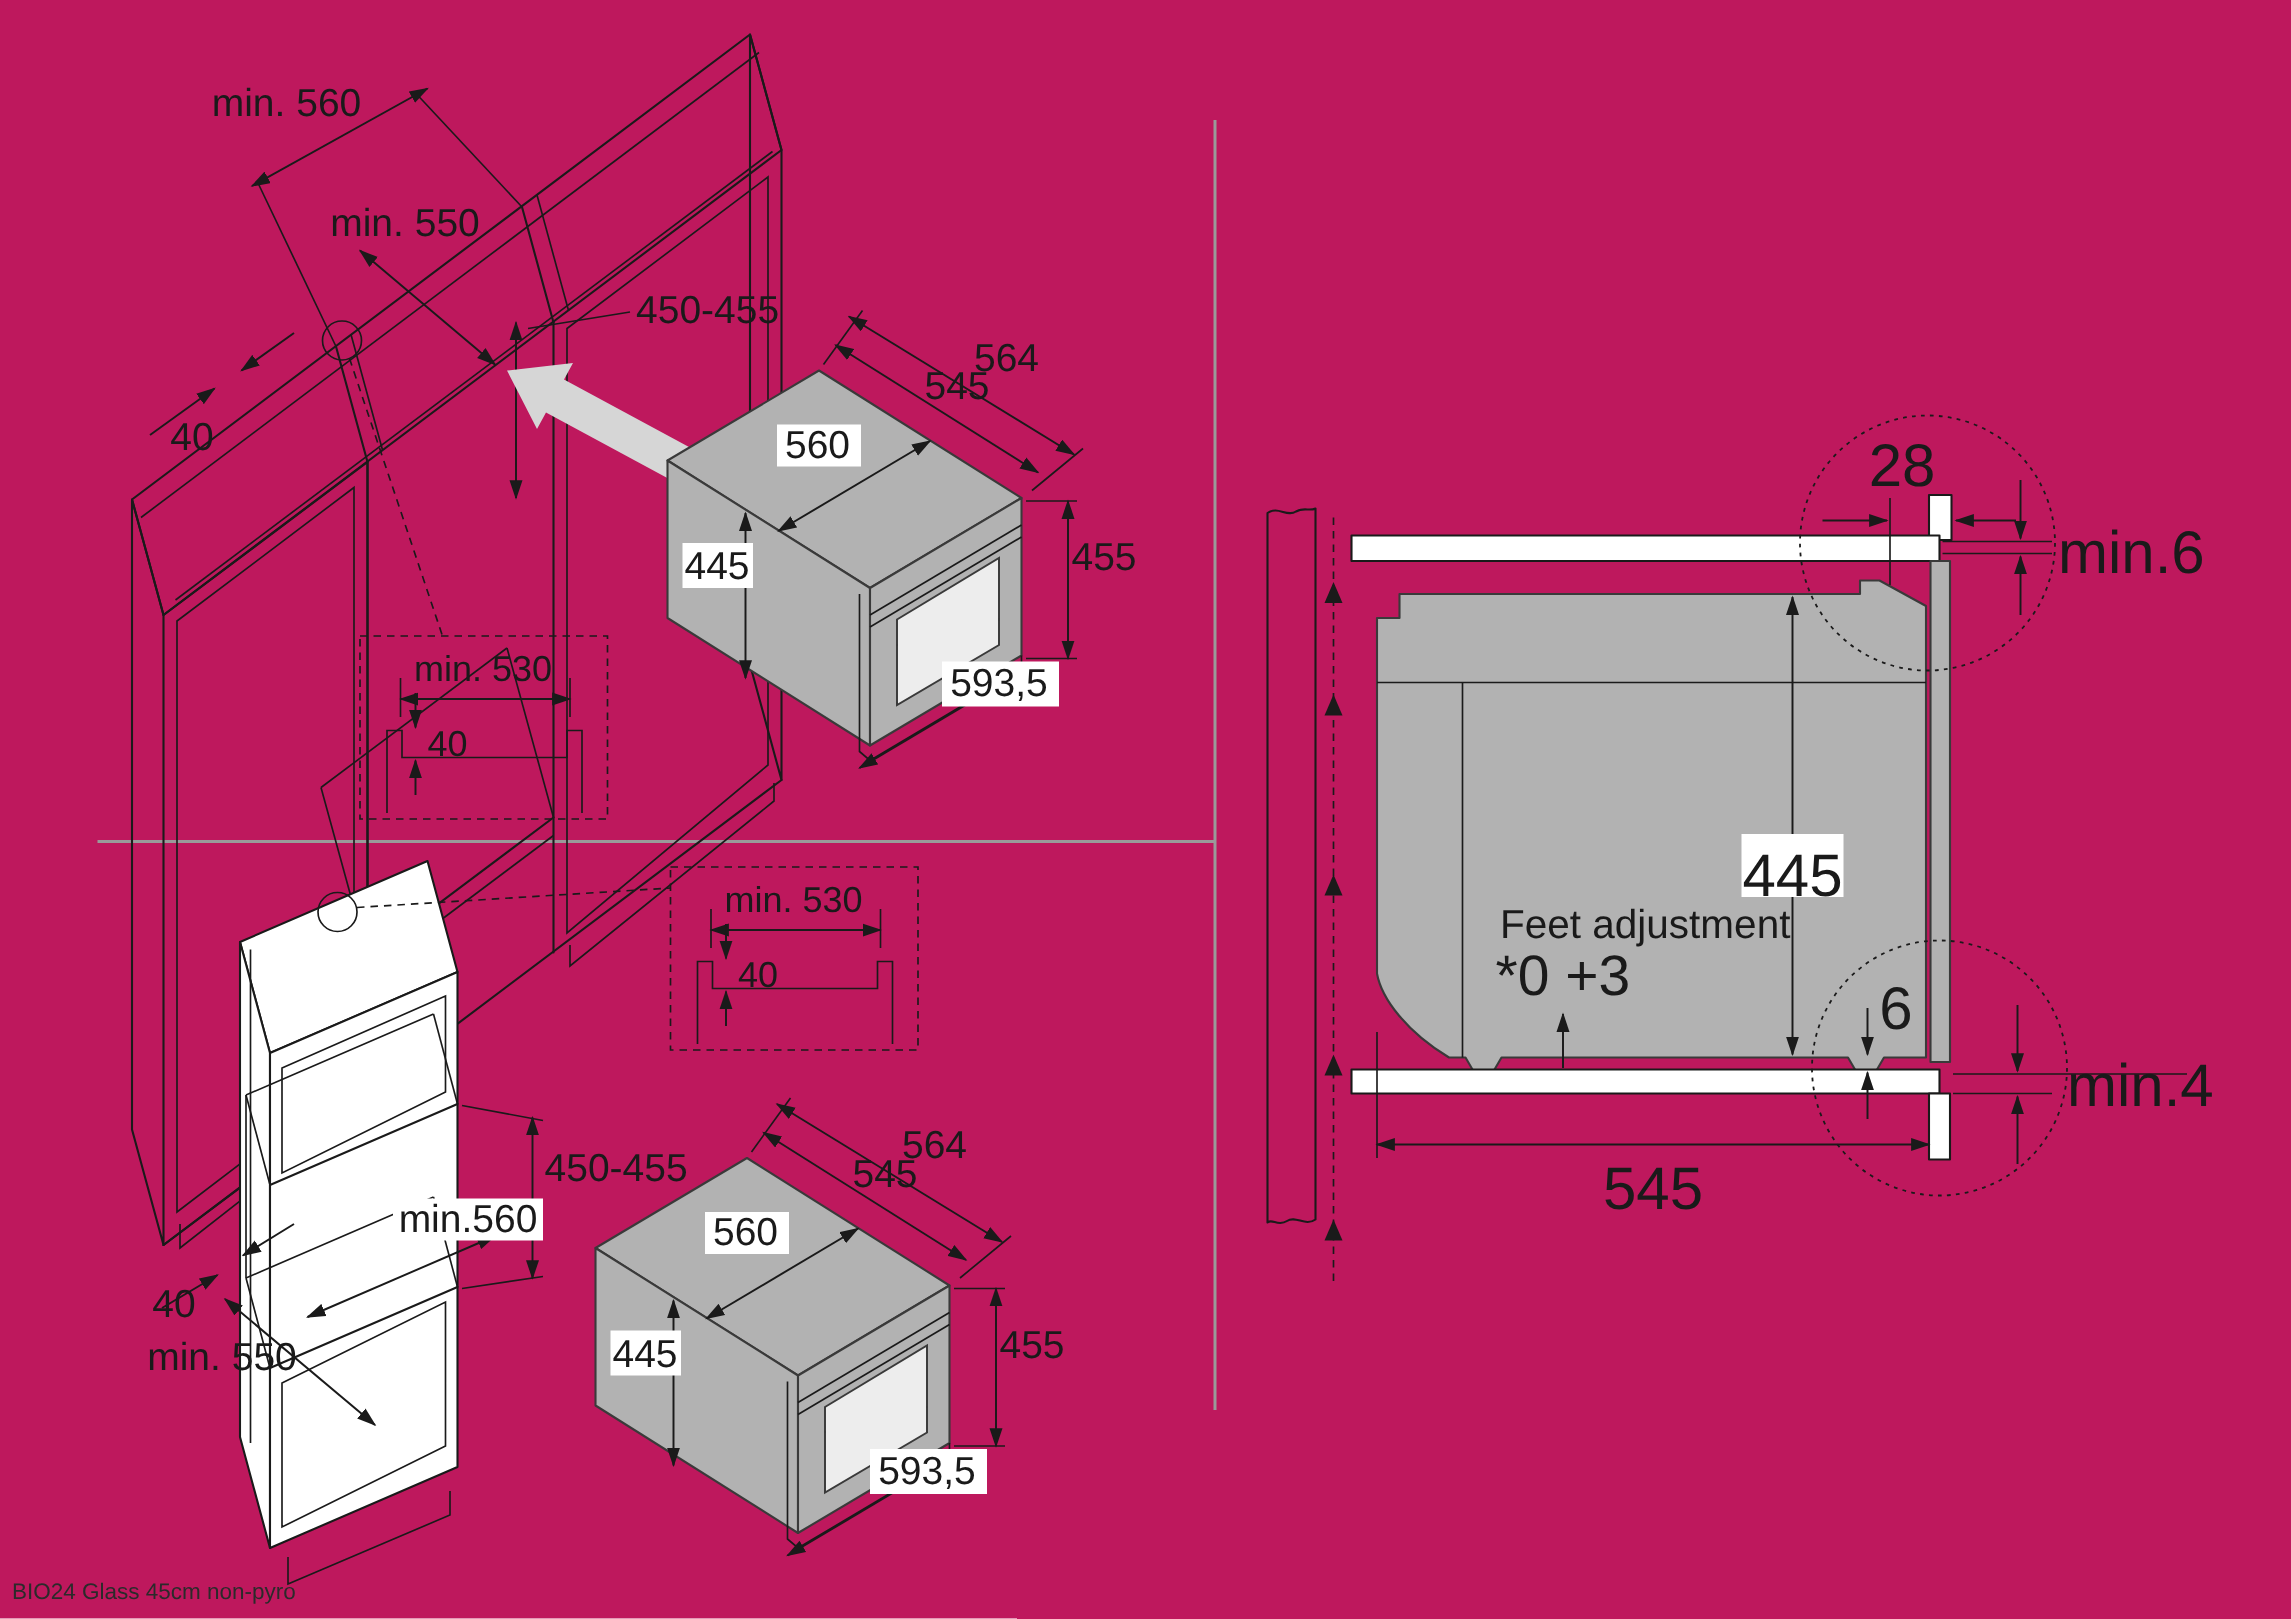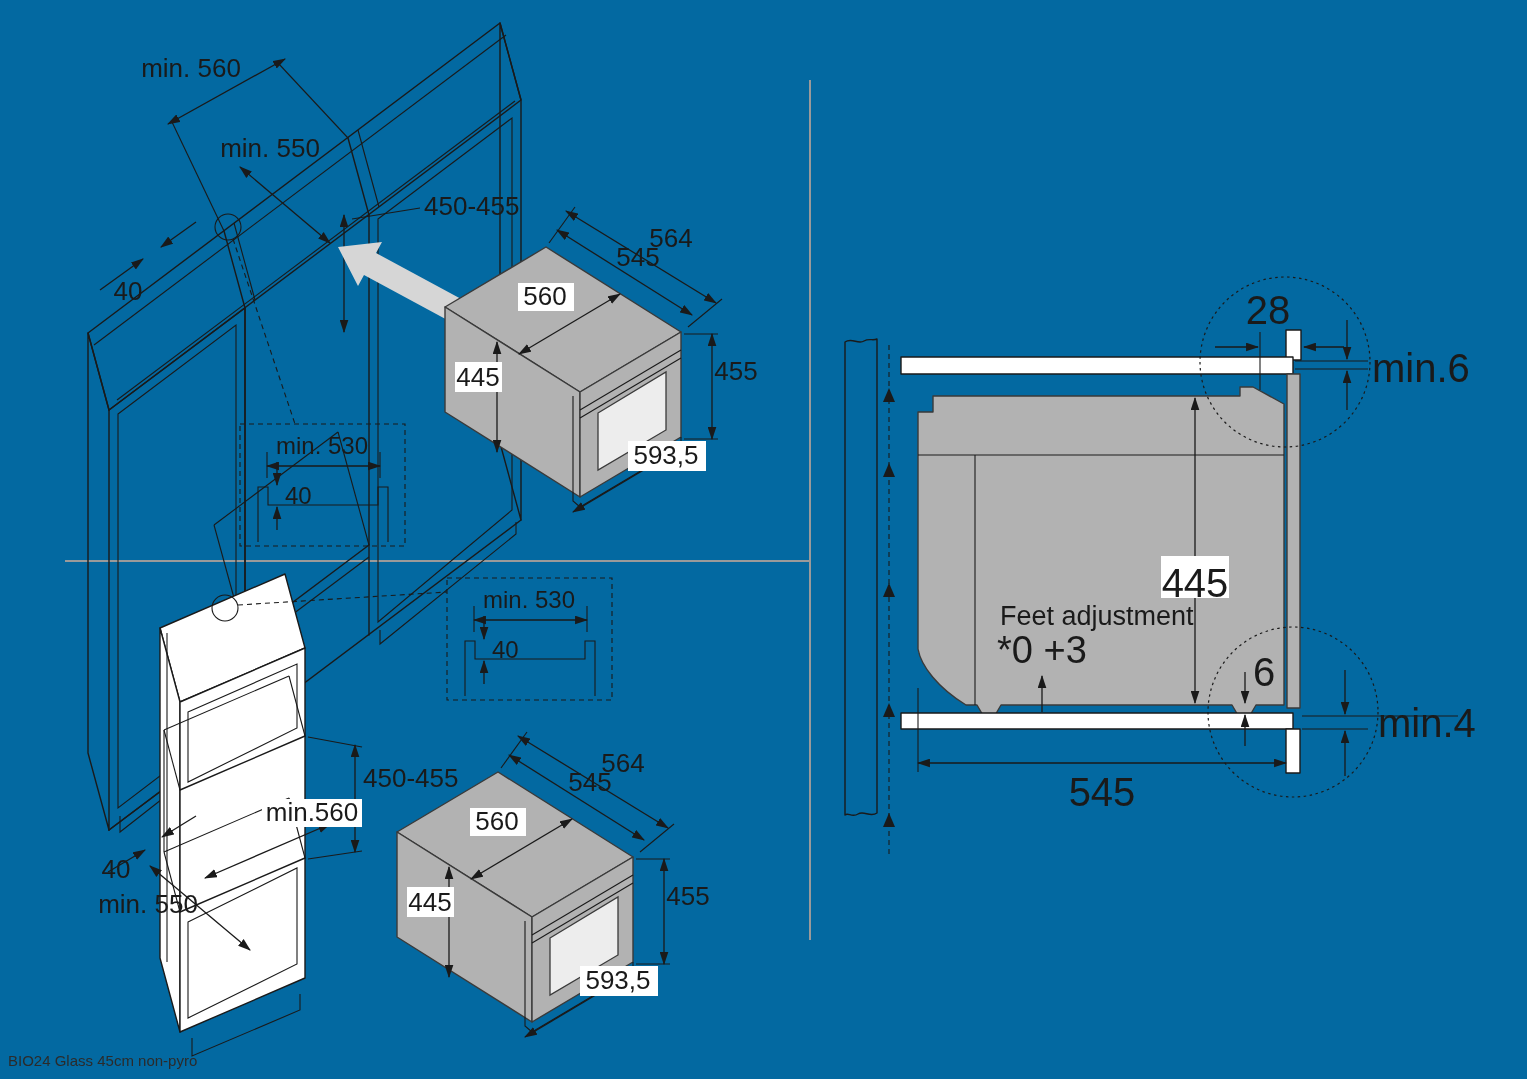--- a/index.html
+++ b/index.html
@@ -1,16 +1,16 @@
 <!DOCTYPE html>
 <html><head>
 <meta charset="utf-8">
 <style>
   html,body{margin:0;padding:0;background:#fff;}
-  .stage{width:1527px;height:1079px;position:relative;background:#0369a1;overflow:hidden;}
+  .stage{width:1527px;height:1079px;position:relative;background:#be185d;overflow:hidden;}
   svg{display:block;}
   text{font-family:"Liberation Sans", sans-serif; fill:#1a1a1a;}
   .lblL{font-size:26px;}
   .lblIns{font-size:24px;}
   .lblR{font-size:40px;}
   .lblFeetT{font-size:27px;}
   .lblFeetV{font-size:38px;}
   .cap{font-size:15px; fill:#2b2b2b;}
   .ln{stroke:#1a1a1a;stroke-width:1.4;fill:none;stroke-linejoin:round;stroke-linecap:round;}
   .lnT{stroke:#1a1a1a;stroke-width:1.1;fill:none;}

